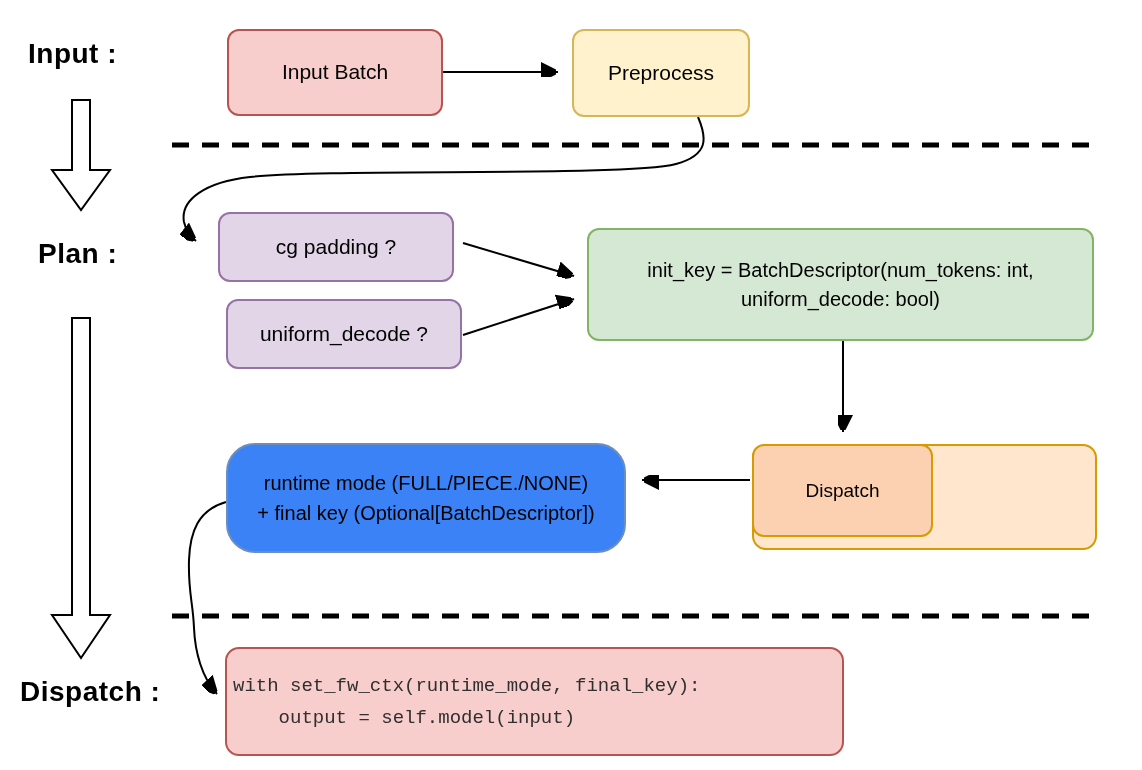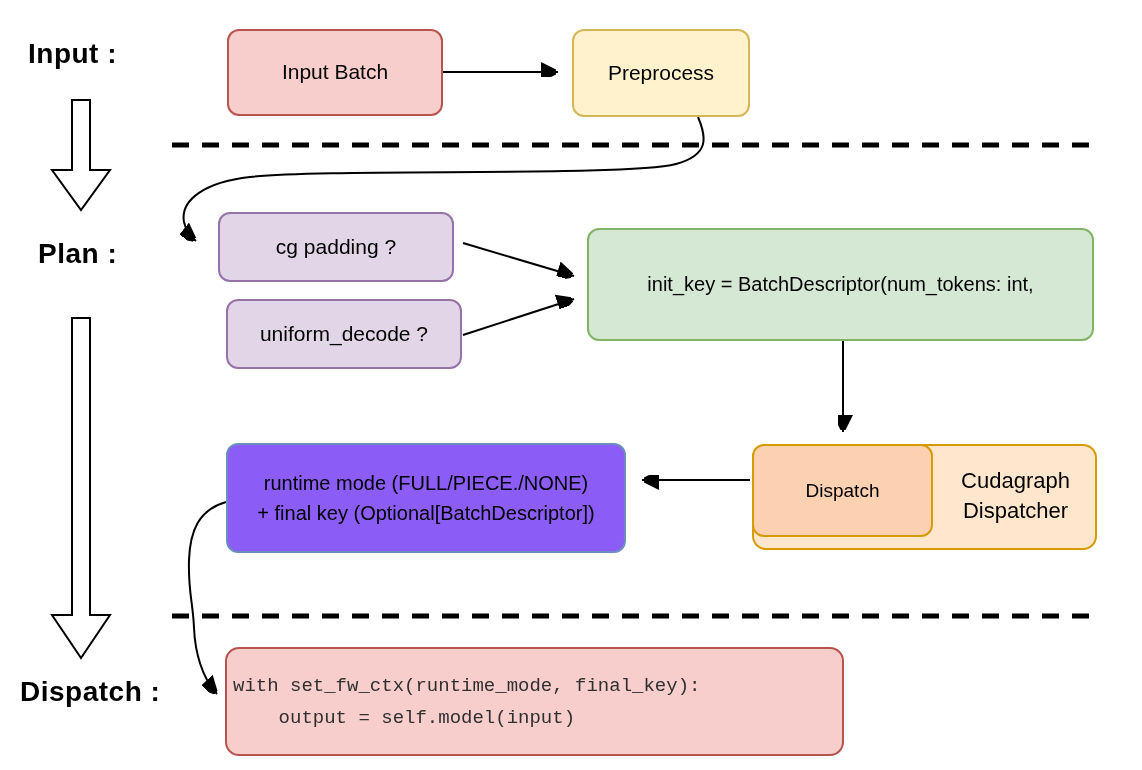--- a/index.html
+++ b/index.html
@@ -20,21 +20,21 @@
   .n-cg-padding{left:218px;top:212px;width:236px;height:70px;background:#e1d5e7;border-color:#9673a6;font-size:21px;}
   .n-uniform{left:226px;top:299px;width:236px;height:70px;background:#e1d5e7;border-color:#9673a6;font-size:21px;}
   .n-init-key{left:587px;top:228px;width:507px;height:113px;background:#d5e8d4;border-color:#82b366;font-size:20px;line-height:29px;}
   .n-dispatcher-outer{left:752px;top:444px;width:345px;height:106px;background:#ffe6cc;border-color:#d79b00;border-radius:14px;}
   .n-dispatch-inner{left:752px;top:444px;width:181px;height:93px;background:#fbd1b1;border-color:#d79b00;font-size:19px;}
   .dispatcher-text{
     position:absolute;left:938px;top:458px;width:155px;height:76px;
     display:flex;flex-direction:column;align-items:center;justify-content:center;
     font-size:22px;line-height:30px;text-align:center;
   }
-  .n-runtime{left:226px;top:443px;width:400px;height:110px;background:#8b5cf6;border-color:#6c8ebf;font-size:20px;line-height:30px;}
+  .n-runtime{left:226px;top:443px;width:400px;height:110px;background:#3b82f6;border-color:#6c8ebf;font-size:20px;line-height:30px;border-radius:29px;}
   .n-code{
     left:225px;top:647px;width:619px;height:109px;background:#f8cecc;border-color:#b85450;border-radius:14px;
     font-family:"Liberation Mono","DejaVu Sans Mono",monospace;font-size:19px;line-height:32px;
     align-items:flex-start;justify-content:center;text-align:left;padding-left:6px;color:#2f2f2f;
   }
   .pre{white-space:pre;}
   .lbl-input{left:28px;top:38px;}
   .lbl-plan{left:38px;top:238px;}
   .lbl-execute{left:20px;top:676px;}
 </style>
@@ -81,27 +81,24 @@
   <div class="node n-cg-padding">
     <span>cg padding ?</span>
   </div>
 
   <div class="node n-uniform">
     <span>uniform_decode ?</span>
   </div>
 
   <div class="node n-init-key">
     <span>init_key = BatchDescriptor(num_tokens: int,</span>
+    <span>uniform_decode: bool)</span>
   </div>
 
   <div class="node n-dispatcher-outer"></div>
-  <div class="dispatcher-text">
-    <span>Cudagraph</span>
-    <span>Dispatcher</span>
-  </div>
   <div class="node n-dispatch-inner">
     <span>Dispatch</span>
   </div>
 
   <div class="node n-runtime">
     <span>runtime mode (FULL/PIECE./NONE)</span>
     <span>+ final key (Optional[BatchDescriptor])</span>
   </div>
 
   <div class="node n-code">

